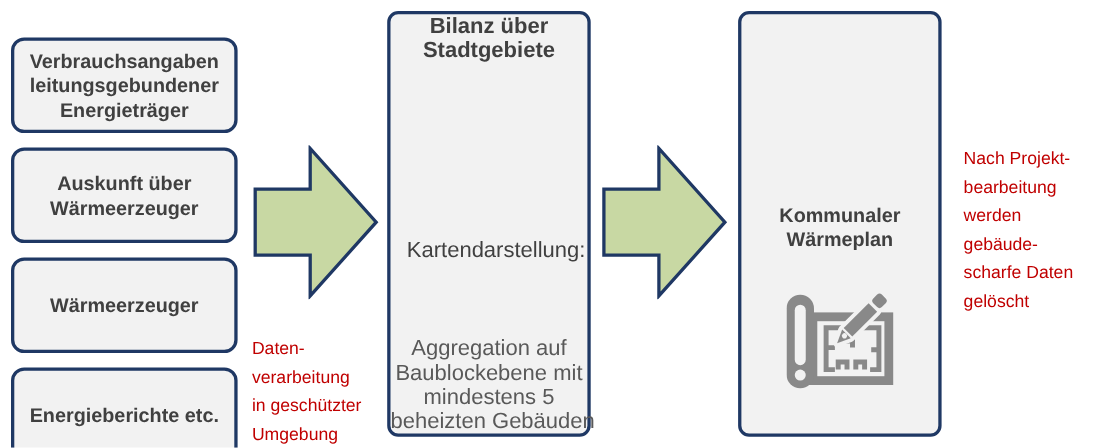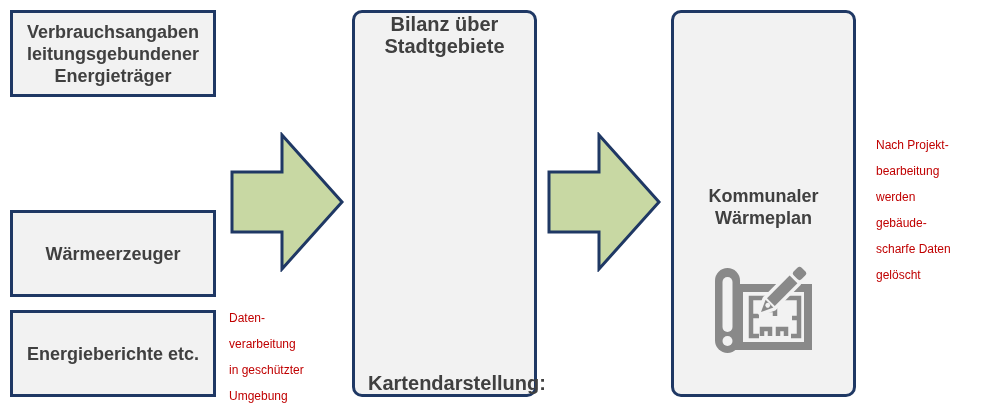--- a/index.html
+++ b/index.html
@@ -23,24 +23,25 @@
     font-family: "Liberation Sans", sans-serif;
     overflow: hidden;
   }
   .inbox {
     position: absolute;
     left: 10px;
     width: 206px;
     height: 87px;
     background: var(--box-bg);
     border: 3px solid var(--box-border);
-    border-radius: 0;
+    border-radius: 12px;
     display: flex;
     align-items: center;
     justify-content: center;
+    margin-top: 24px;
   }
   .inbox .label {
     font-weight: bold;
     font-size: 18px;
     line-height: 22px;
     color: var(--label-color);
     text-align: center;
     white-space: pre;
   }
   .inbox1 { top: 10px; }
@@ -68,21 +69,21 @@
     font-weight: bold;
     font-size: 20px;
     line-height: 22px;
     color: var(--label-color);
     text-align: center;
     white-space: pre;
     width: 100%;
   }
   .processbox .m-spacer { height: 26px; }
   .processbox .m-sub {
-    font-weight: bold;
+    font-weight: normal;
     font-size: 20px;
     line-height: 22px;
     color: var(--label-color);
     text-align: center;
     white-space: pre;
     width: 100%;
     padding-left: 13px;
   }
   .processbox .m-body {
     font-size: 20px;
@@ -124,21 +125,21 @@
     stroke: var(--arrow-border);
     stroke-width: 3;
     stroke-linejoin: miter;
   }
   .arrow1 { left: 228px; }
   .arrow2 { left: 545px; }
 
   .note {
     position: absolute;
     color: var(--annotation-color);
-    font-size: 12px;
+    font-size: 16px;
     line-height: 26px;
     white-space: pre;
   }
   .note1 { left: 229px; top: 284px; margin-top: 21px; }
   .note2 { left: 876px; top: 132px; }
 
   
   .ic-gray { fill: var(--icon-color); }
   .ic-bg { fill: var(--box-bg); }
   .ic-frame { fill: var(--box-bg); stroke: var(--icon-color); stroke-width: 8; }
@@ -148,20 +149,24 @@
 </head>
 <body>
 
 <div class="canvas">
 
   <div class="inbox inbox1">
     <div class="label">Verbrauchsangaben
 leitungsgebundener
 Energieträger</div>
   </div>
+  <div class="inbox inbox2">
+    <div class="label">Auskunft über
+Wärmeerzeuger</div>
+  </div>
   <div class="inbox inbox3">
     <div class="label">Wärmeerzeuger</div>
   </div>
   <div class="inbox inbox4">
     <div class="label">Energieberichte etc.</div>
   </div>
 
   <svg class="flow-arrow arrow1" viewBox="0 0 118 140" aria-hidden="true">
     <polygon points="4,40 54,40 54,3 114,70 54,137 54,100 4,100"></polygon>
   </svg>
@@ -169,20 +174,24 @@
   <div class="note note1">Daten-
 verarbeitung
 in geschützter
 Umgebung</div>
 
   <div class="bigbox processbox">
     <div class="m-title">Bilanz über
 Stadtgebiete</div>
     <div class="m-spacer"></div>
     <div class="m-sub">Kartendarstellung:</div>
+    <div class="m-body">Aggregation auf
+Baublockebene mit
+mindestens 5
+beheizten Gebäuden</div>
   </div>
 
   <svg class="flow-arrow arrow2" viewBox="0 0 118 140" aria-hidden="true">
     <polygon points="4,40 54,40 54,3 114,70 54,137 54,100 4,100"></polygon>
   </svg>
 
   <div class="bigbox outputbox">
     <div class="o-title">Kommunaler
 Wärmeplan</div>
     <svg class="o-icon" viewBox="0 0 100 92" aria-hidden="true">

